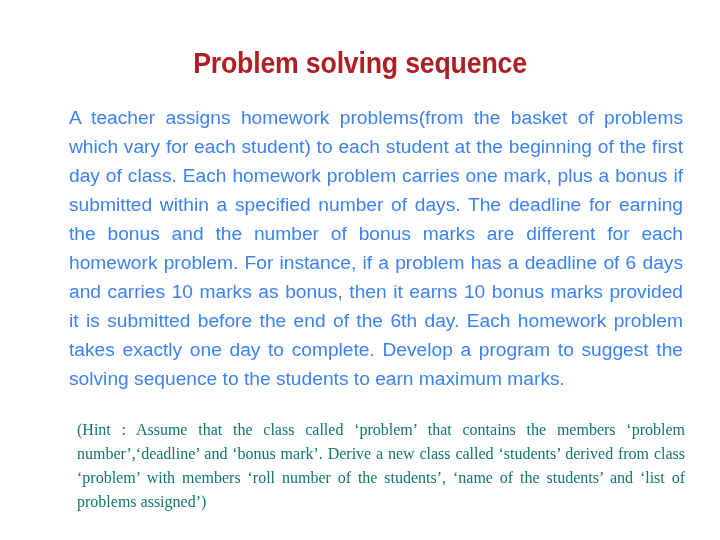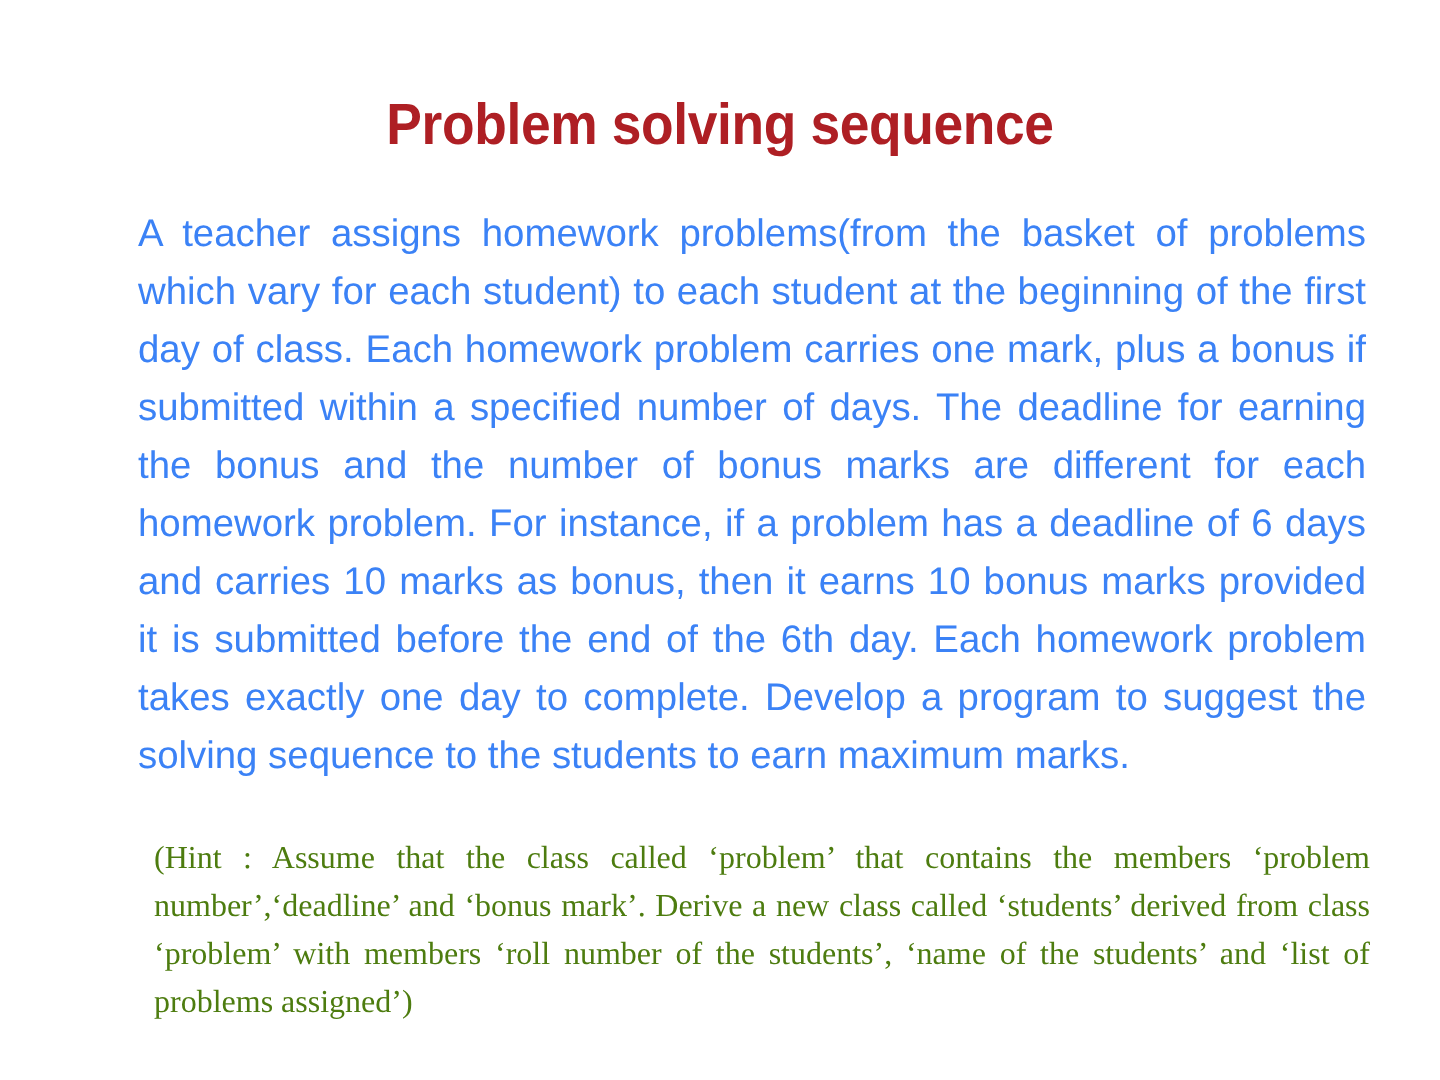--- a/index.html
+++ b/index.html
@@ -64,21 +64,21 @@
     position: absolute;
     left: 77px;
     top: 418px;
     width: 608px;
   }
   .hint-text {
     margin: 0;
     font-family: "Liberation Serif", "DejaVu Serif", serif;
     font-size: 16px;
     line-height: 24px;
-    color: #4d7c0f;
+    color: #0f766e;
     text-align: justify;
     text-justify: inter-word;
     hyphens: none;
   }
 </style>
 </head>
 <body>
 
 <div class="slide">
 

